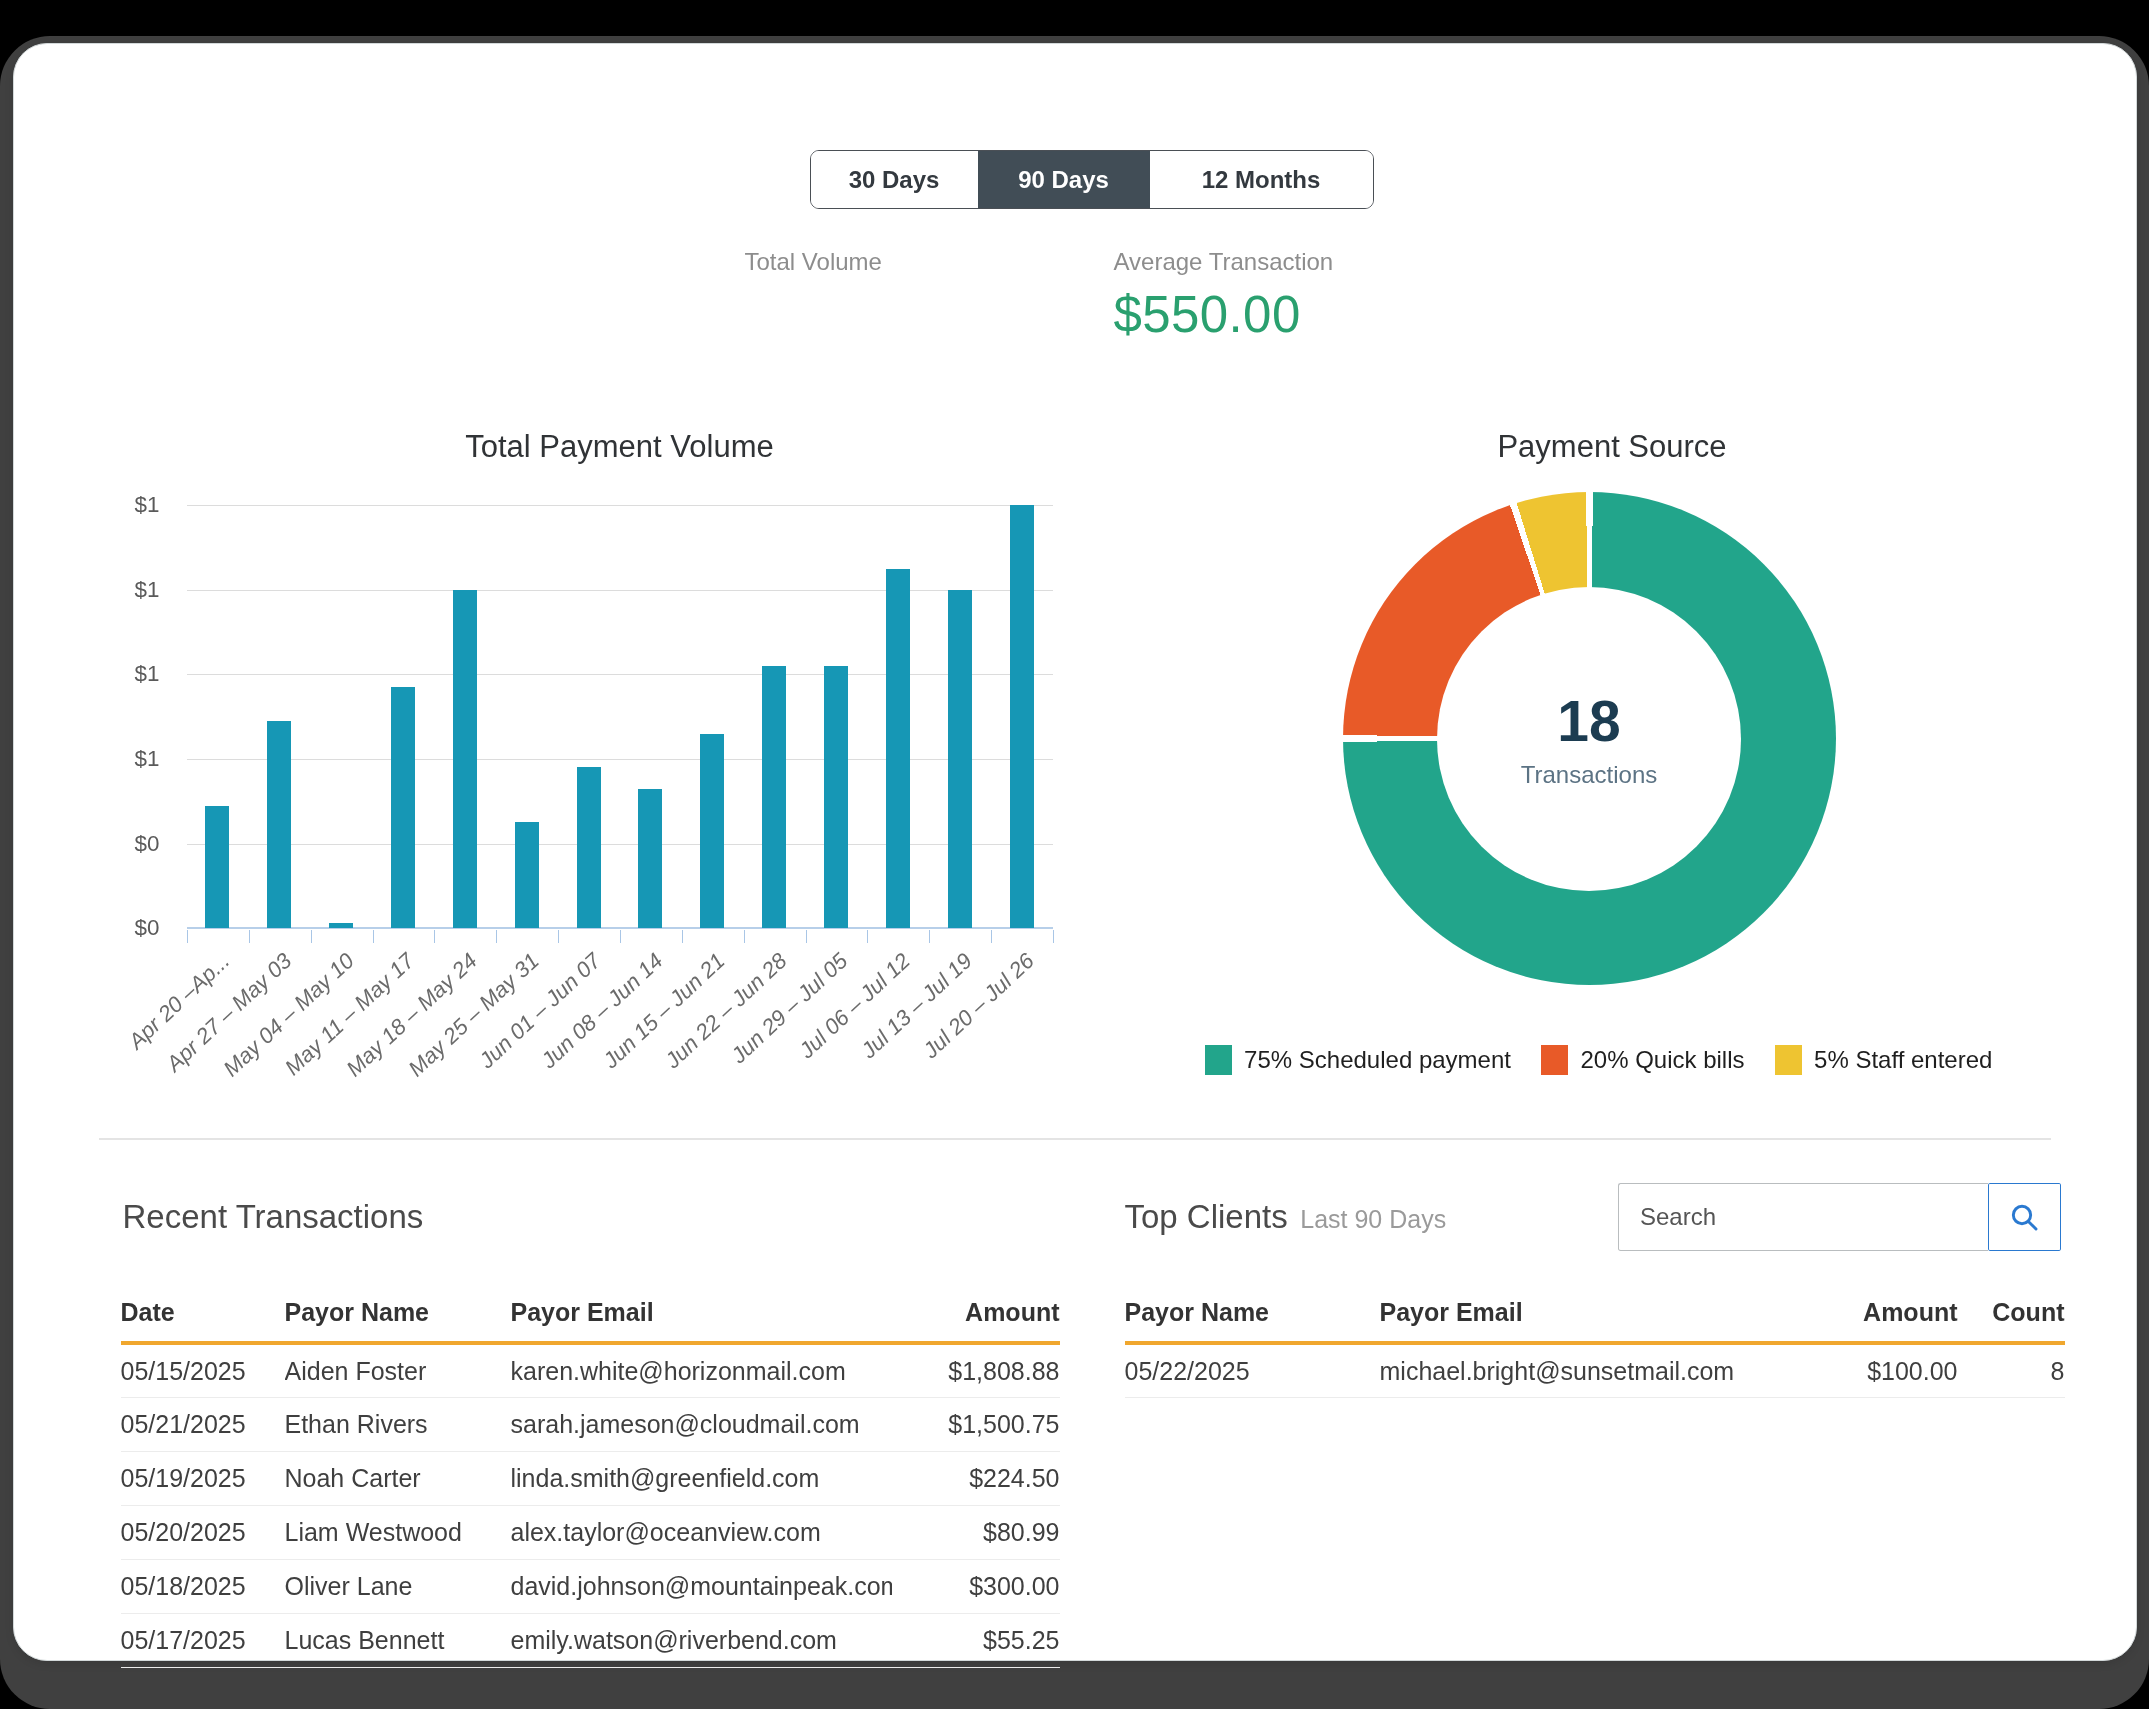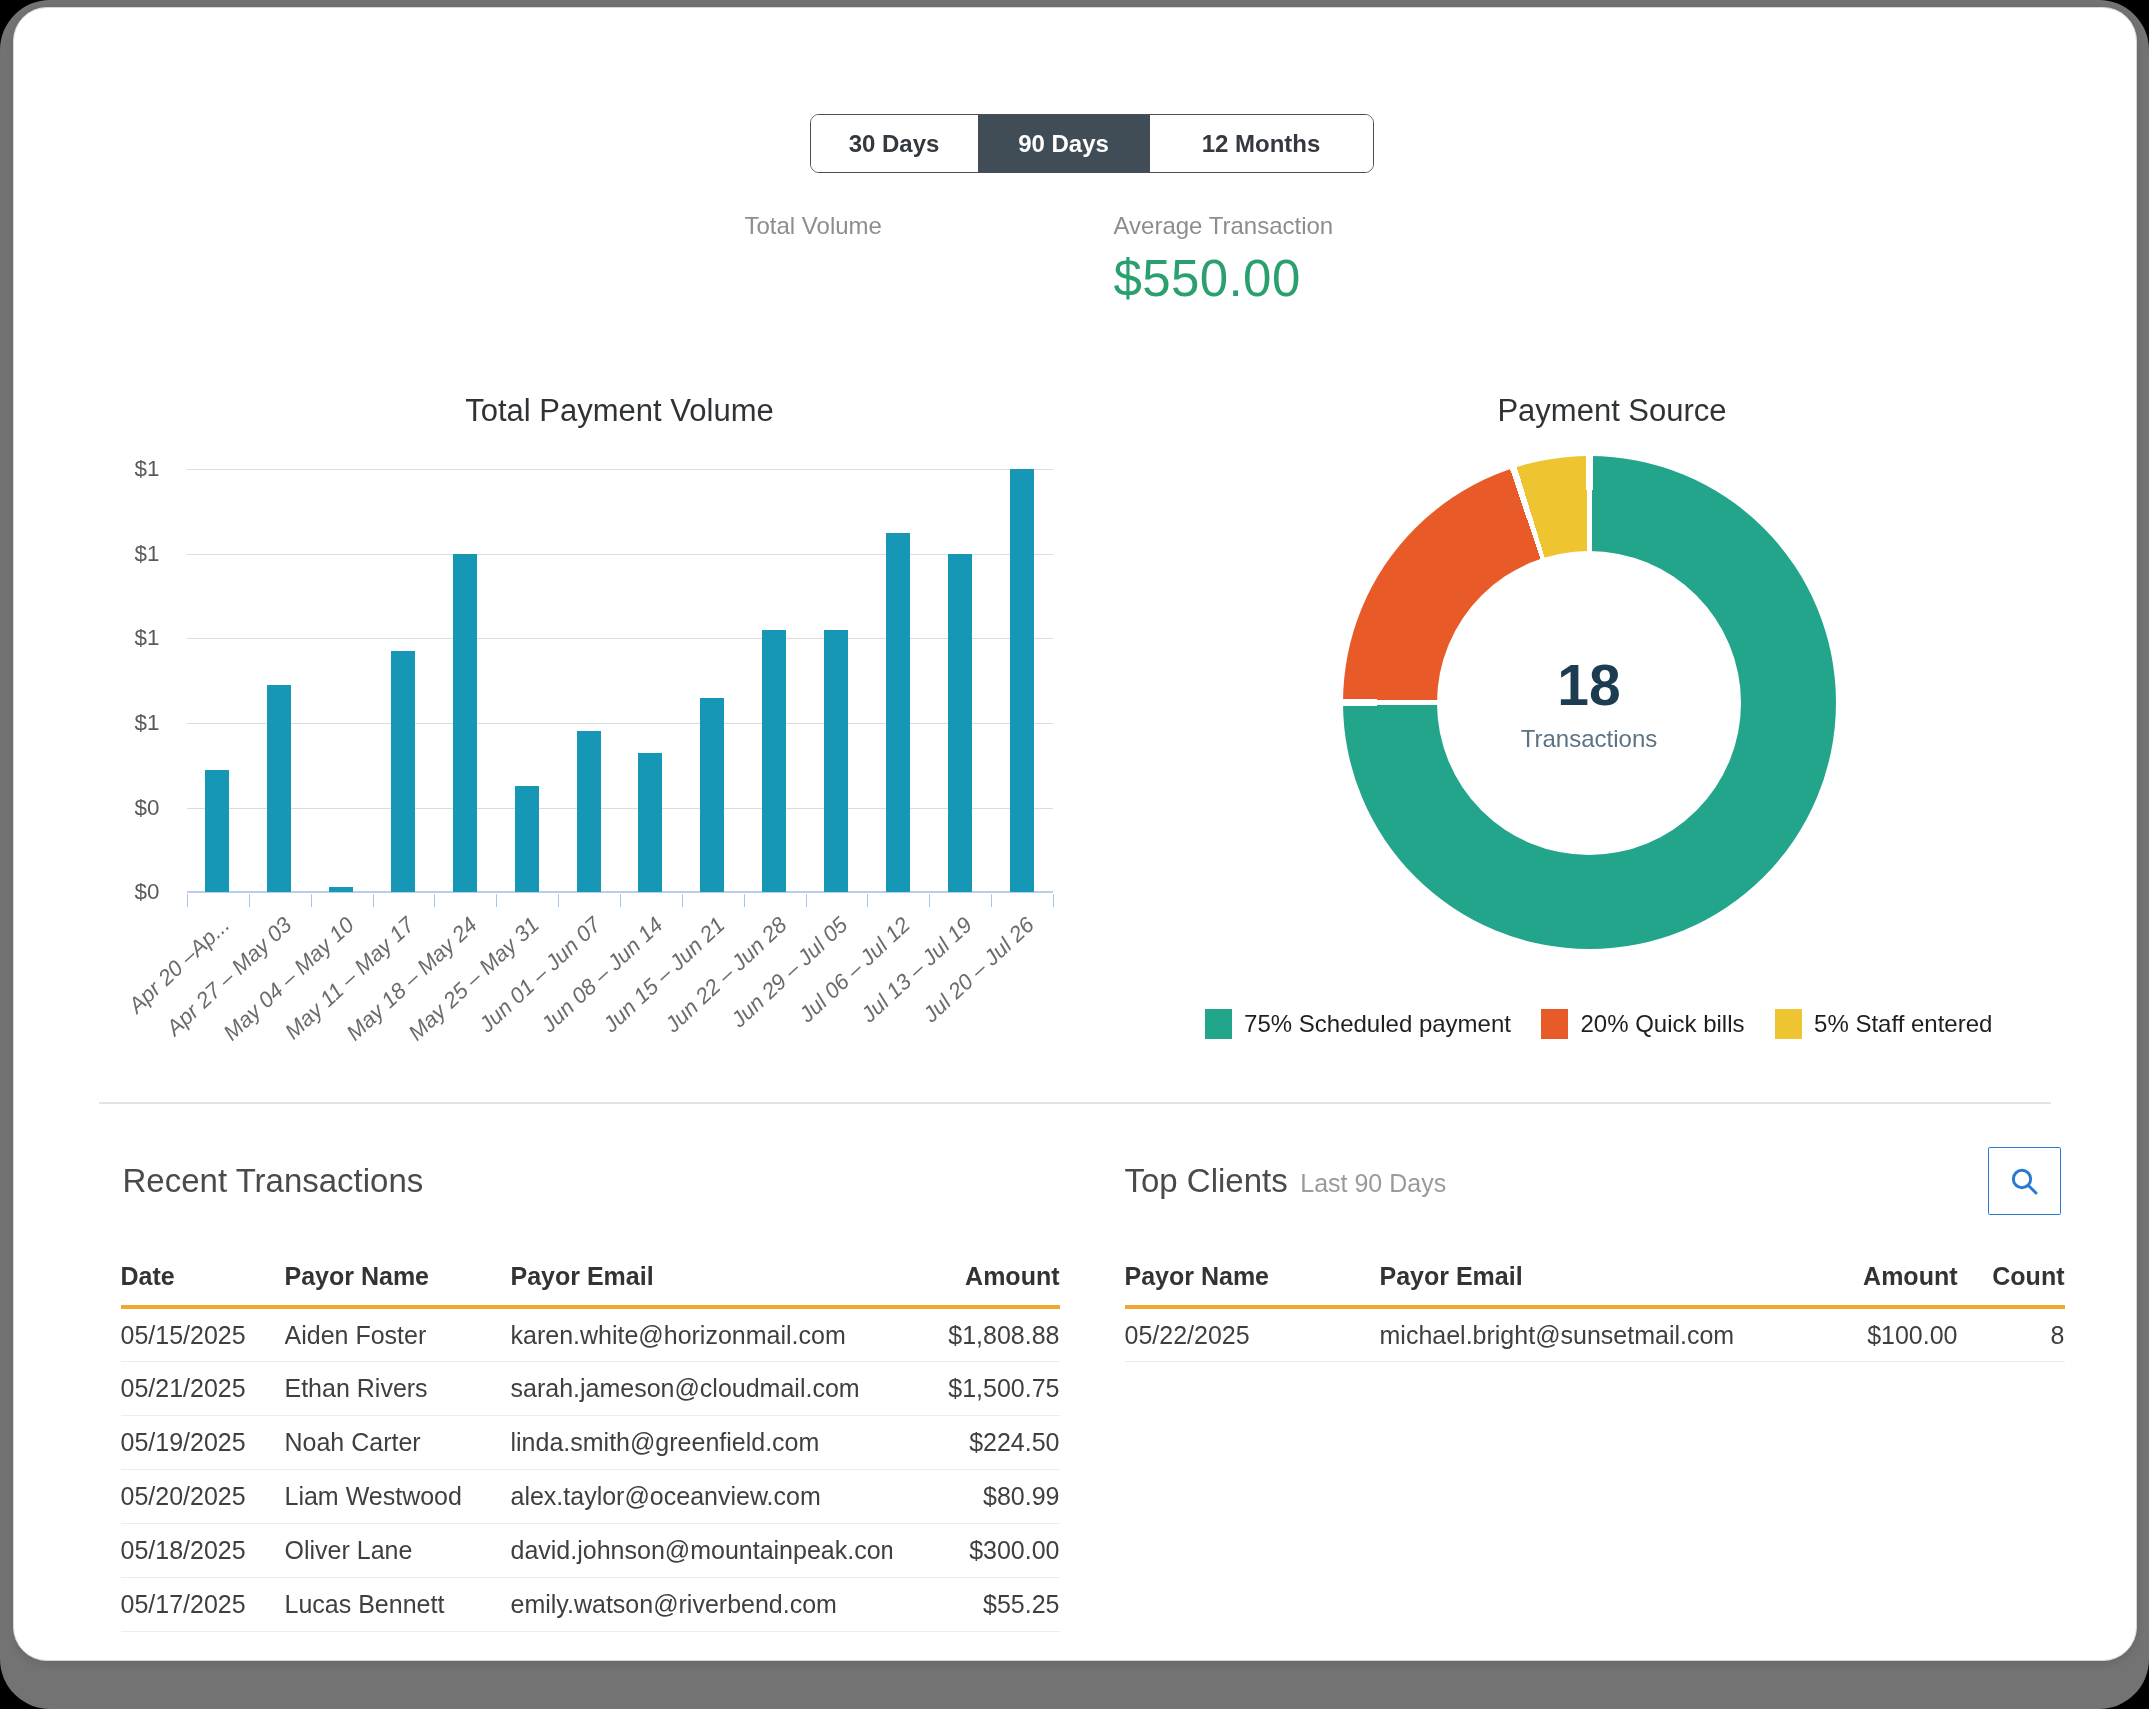--- a/index.html
+++ b/index.html
@@ -1,18 +1,18 @@
 <!DOCTYPE html>
 <html style="font-size:14.3px"><head>
 <meta charset="utf-8">
 <style>
   * { margin:0; padding:0; box-sizing:border-box; }
   html,body { width:2149px; height:1710px; background:#000; overflow:hidden;
               font-family:"Liberation Sans","DejaVu Sans",sans-serif; }
-  .frame { position:absolute; inset:0; background:#737373; border-radius:50px; }
+  .frame { position:absolute; inset:0; background:#404040; border-radius:50px;margin-top:36px; }
   .card  { position:absolute; left:12.5px; right:12.5px; top:7.2px; bottom:48px;
            background:#ffffff; border:0.9px solid #d3d9da; border-radius:34px;
            box-shadow:0 2.7px 9px rgba(0,0,0,.10); }
 
   
   .seg { position:absolute; left:796px; top:106px; display:flex; height:59px;
          border:1.8px solid #4a4f55; border-radius:9px; overflow:hidden; background:#fff; }
   .seg button { border:none; background:#fff; color:#33393f; font:600 24px "Liberation Sans","DejaVu Sans",sans-serif;
                 cursor:pointer; height:100%; }
   .seg button:nth-child(1){ width:167px; }
@@ -278,20 +278,21 @@
             <td>Lucas Bennett</td>
             <td>emily.watson@riverbend.com</td>
             <td class="num">$55.25</td>
           </tr>
         </tbody>
     </table>
 
     <div class="panel-title" id="clients-title">
       <span>Top Clients</span><span class="subtitle">Last 90 Days</span>
     </div>
+    <input id="search-input" type="text" placeholder="Search" style="">
     <button id="search-btn">
       <span style="display:flex">
         <svg width="32" height="32" viewBox="0 0 24 24" fill="none" stroke="#2a79d0" stroke-width="2.2" stroke-linecap="round">
             <circle cx="10.5" cy="10.5" r="6.5"></circle>
             <line x1="15.5" y1="15.5" x2="21" y2="21"></line>
           </svg>
       </span>
     </button>
 
     <table id="clients-table">

